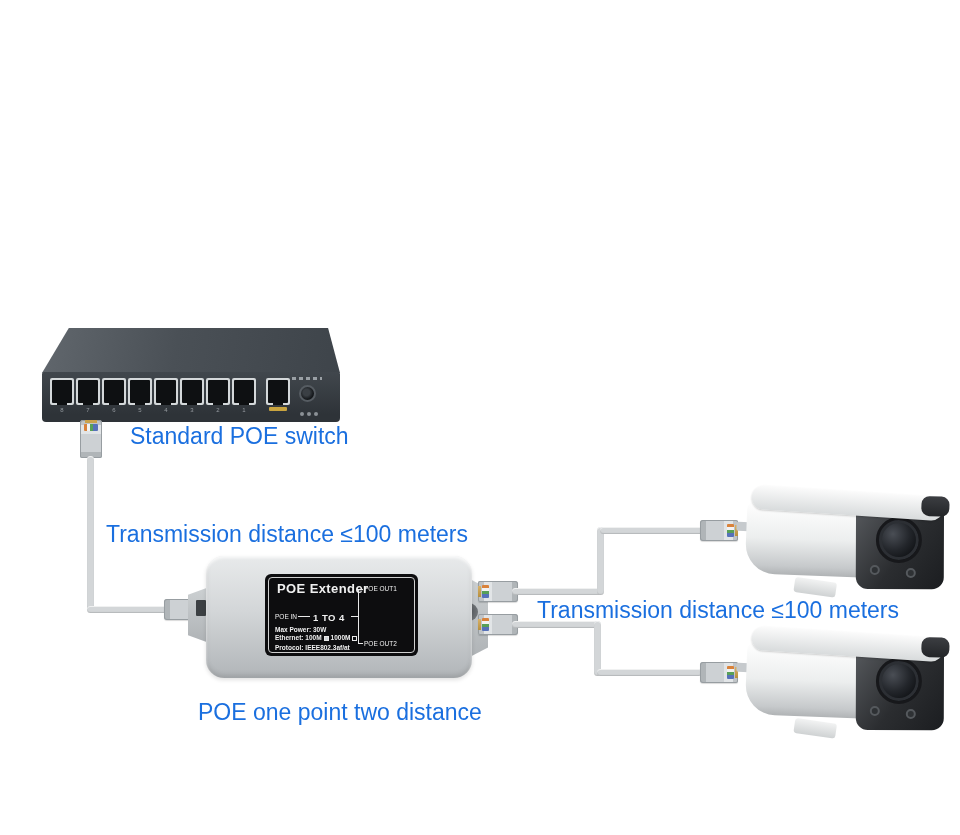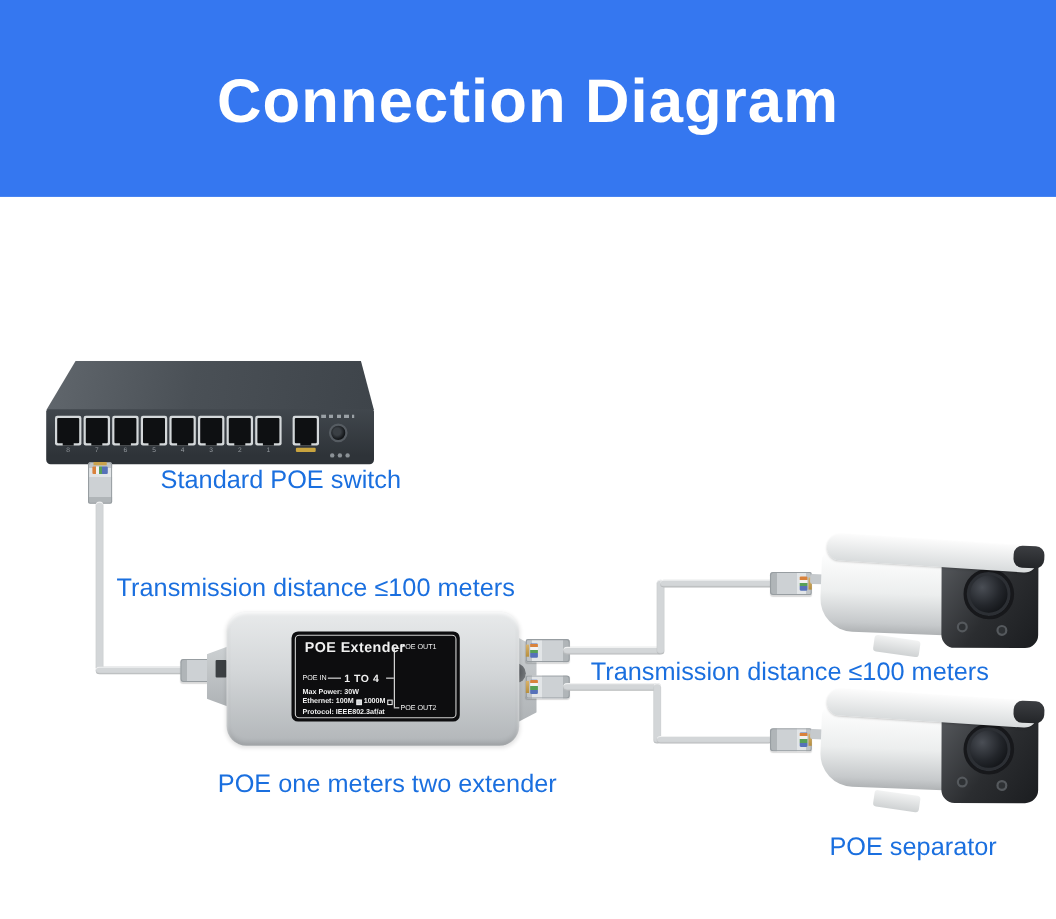--- a/index.html
+++ b/index.html
@@ -112,23 +112,20 @@
   .cam-lip{position:absolute;left:184px;top:4px;width:28px;height:20px;border-radius:8px;z-index:4;
     background:linear-gradient(180deg,#3c3e42,#232528);}
   .cam-mount{position:absolute;left:60px;top:92px;width:42px;height:15px;border-radius:3px;
     background:linear-gradient(180deg,#f2f3f3,#cfd2d3);transform:rotate(6deg);}
 </style>
 </head>
 <body>
 
 <div class="stage">
 
-  <div class="header">
-    <h1>Connection Diagram</h1>
-  </div>
 
   <div class="switch">
     <div class="sw-top"></div>
     <div class="sw-front">
       <div class="sw-ports">
         <div class="port-wrap">
             <div class="port">
               <div class="port-in"></div>
             </div>
             <span class="pnum">8</span>
@@ -185,25 +182,24 @@
       <div class="pwr"></div>
       <div class="pwr-text"></div>
       <div class="pwr-dots">
           <span></span>
           <span></span>
           <span></span>
         </div>
     </div>
   </div>
 
-  <div class="caption" style="left:146px;top:424px;">Standard POE switch</div>
+  <div class="caption" style="left:130px;top:424px;">Standard POE switch</div>
   <div class="caption" style="left:106px;top:522px;">Transmission distance ≤100 meters</div>
   <div class="caption" style="left:537px;top:598px;">Transmission distance ≤100 meters</div>
-  <div class="caption" style="left:198px;top:700px;">POE one meters two extender</div>
-  <div class="caption" style="left:754px;top:757px;">POE separator</div>
+  <div class="caption" style="left:198px;top:700px;">POE one point two distance</div>
 
   <div class="rj45 rj45u" style="left:80px;top:420px;"></div>
   <div class="cable v" style="left:87px;top:456px;height:154px;"></div>
   <div class="cable h" style="left:87px;top:606px;width:82px;"></div>
   <div class="rj45 rj45r" style="left:164px;top:599px;width:40px;"></div>
 
   <div class="extender">
     <div class="wing left"></div>
     <div class="wing-slot"></div>
     <div class="wing right"></div>

